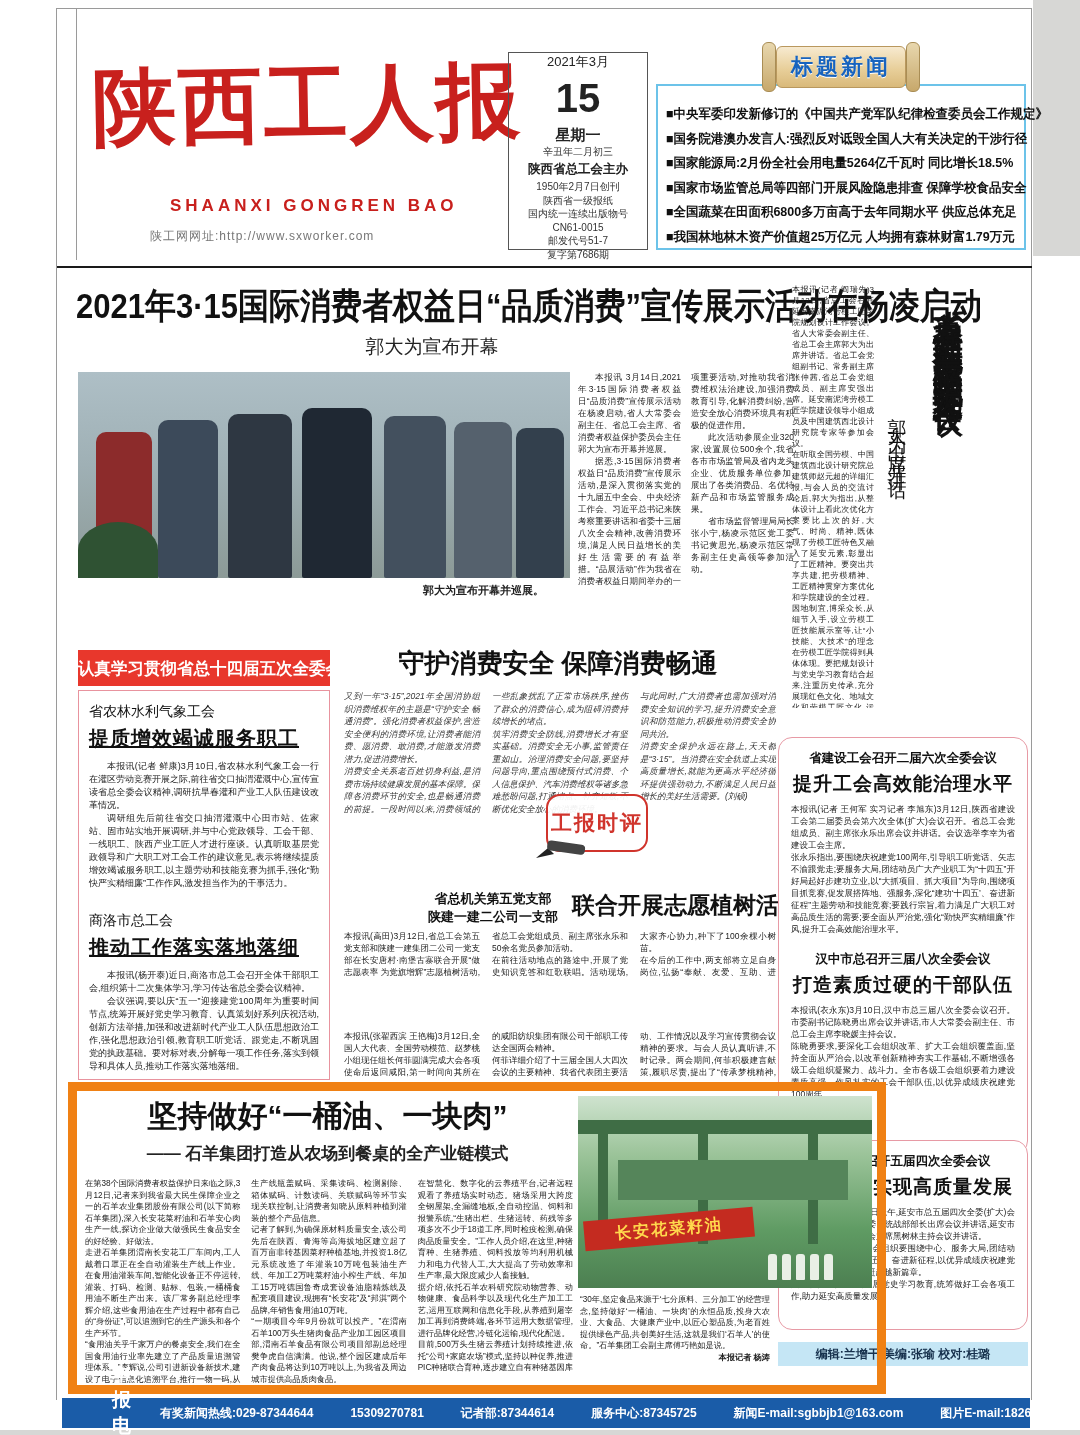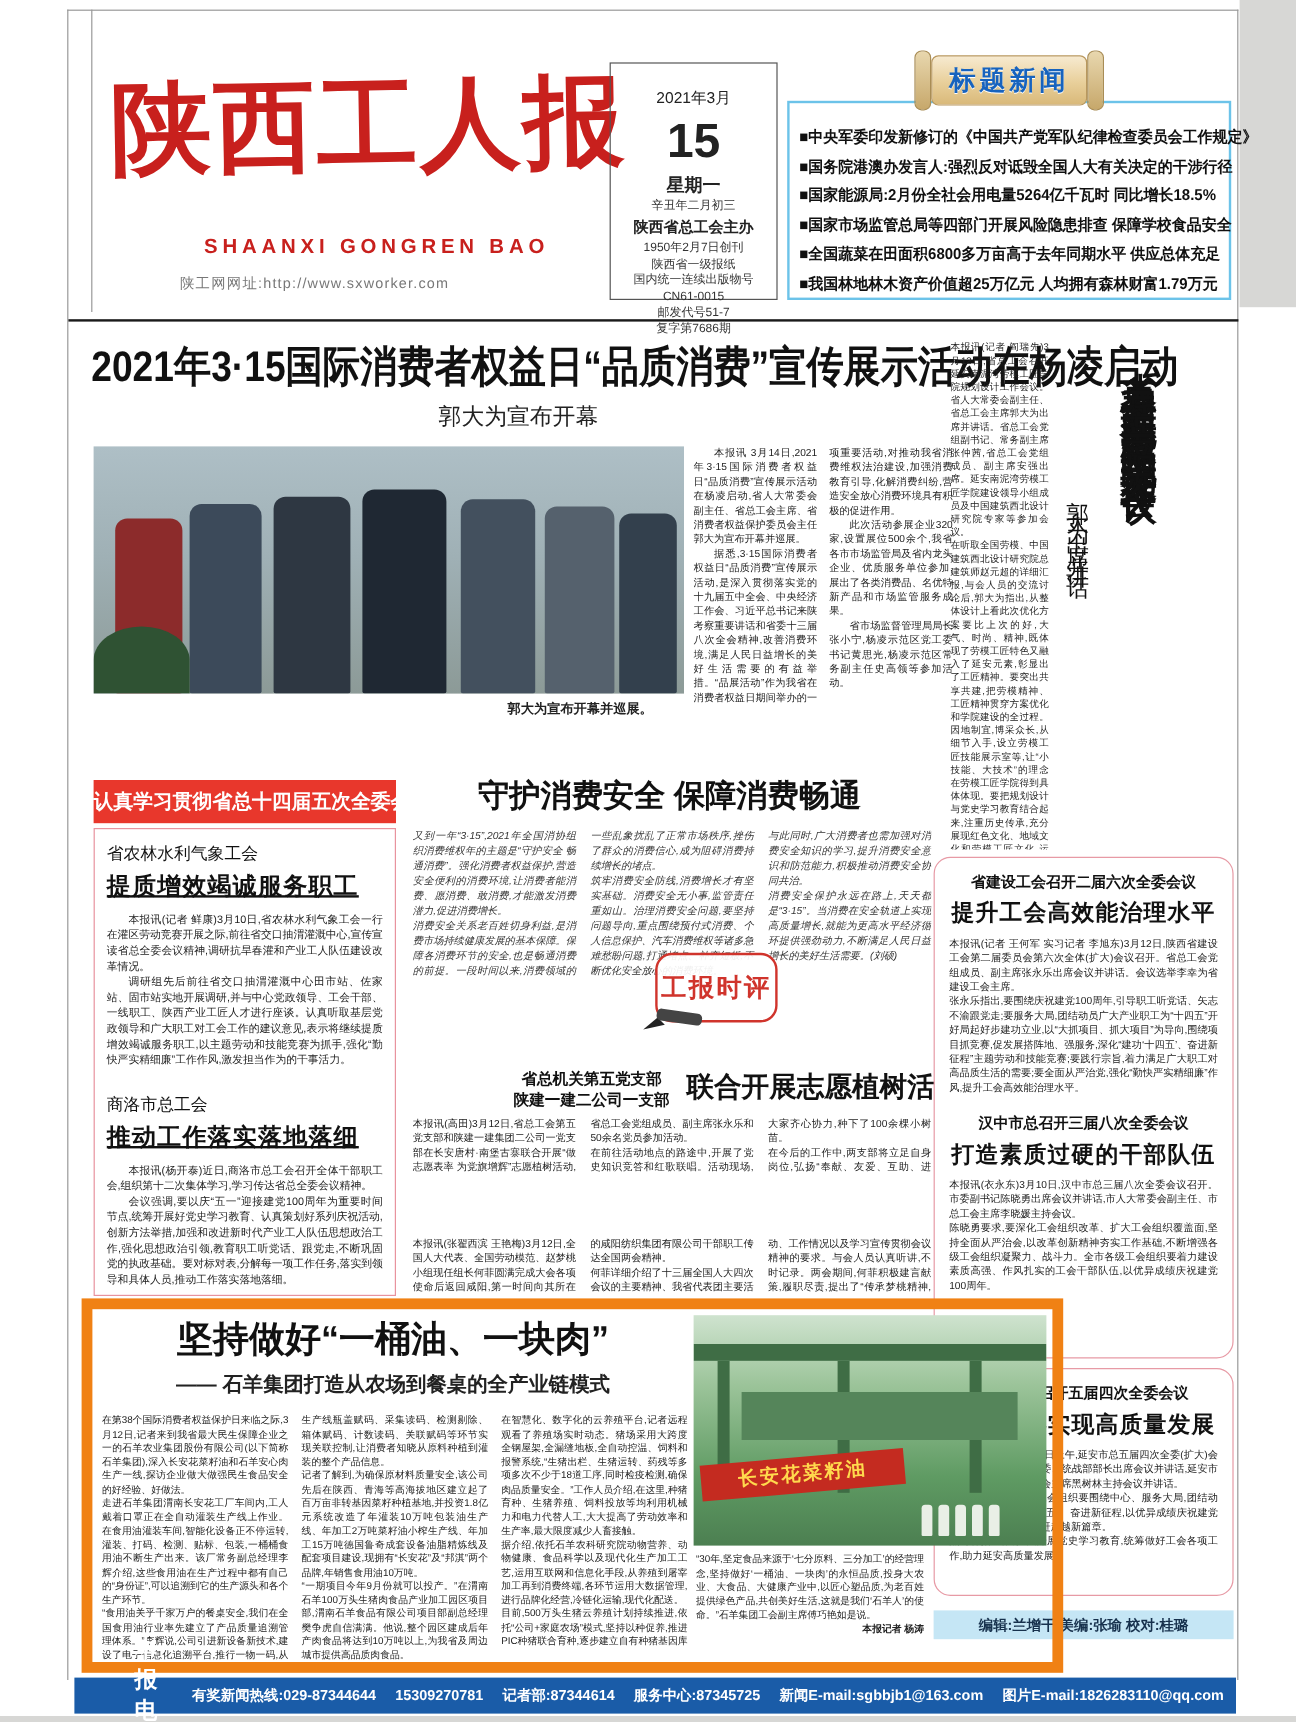--- a/index.html
+++ b/index.html
@@ -9,21 +9,21 @@
   .frame-line { position:absolute; background:#9a9a9a; }
   .gray-band { position:absolute; background:#d7d7d5; }
 
   
   .masthead-title { left:92px; top:48px; width:430px; font-family:"DejaVu Serif", serif; font-weight:bold;
     font-size:84px; color:#c8201d; letter-spacing:2px; transform:rotate(-1deg); white-space:nowrap; }
   .masthead-pinyin { left:170px; top:196px; color:#c8201d; font-weight:bold; font-size:17px; letter-spacing:4px; }
   .masthead-site { left:150px; top:228px; color:#777; font-size:12px; letter-spacing:1px; }
 
   .datebox { left:508px; top:52px; width:140px; height:198px; border:1px solid #555; text-align:center;
-    padding-top:20px; color:#222; }
+    padding-top:0; color:#222; }
   .datebox div { line-height:1.35; }
   .d-ym { font-size:13px; }
   .d-day { font-size:40px; font-weight:bold; line-height:1.05; }
   .d-week { font-size:15px; font-weight:bold; }
   .d-sm { font-size:10px; color:#333; }
   .d-org { font-size:12.5px; font-weight:bold; margin:3px 0 2px; }
 
   .hlbox { left:656px; top:84px; width:370px; height:166px; border:2px solid #6cc3e9; }
   .hl-ribbon { left:762px; top:42px; width:158px; height:50px; }
   .hl-ribbon .scroll { position:absolute; left:14px; right:14px; top:4px; bottom:4px;
@@ -87,21 +87,21 @@
   .tree-headline { left:572px; top:890px; width:220px; font-size:23px; font-weight:bold; color:#111; white-space:nowrap; }
   .tree-body { left:344px; top:930px; width:432px; height:64px; column-count:3; column-gap:12px;
     font-size:8.5px; line-height:12px; color:#222; text-align:justify; overflow:hidden; }
 
   .xy-headline { left:340px; top:1000px; width:436px; text-align:center; font-size:21px; font-weight:bold; color:#111; }
   .xy-body { left:344px; top:1030px; width:432px; height:56px; column-count:3; column-gap:12px;
     font-size:8.5px; line-height:12px; color:#222; text-align:justify; overflow:hidden; }
 
   
   .rbox { border:1.5px solid #e79aa5; border-radius:14px; padding:10px 12px; overflow:hidden; background:#fff; }
-  .rbox1 { left:778px; top:714px; width:250px; height:418px; }
+  .rbox1 { left:778px; top:737px; width:250px; height:418px; }
   .rbox2 { left:778px; top:1140px; width:250px; height:190px; }
   .rb-kicker { text-align:center; font-size:12.5px; font-weight:bold; color:#111; margin:2px 0 4px; }
   .rb-headline { text-align:center; font-size:19px; font-weight:bold; color:#111; margin-bottom:6px; letter-spacing:1px; }
   .rb-body { font-size:8.5px; line-height:12px; color:#222; text-align:justify; }
   .rb-gap { height:14px; }
 
   .editor-bar { left:778px; top:1342px; width:250px; height:24px; background:#c5e6f5; color:#17314d;
     font-size:12px; font-weight:bold; text-align:center; line-height:24px; white-space:nowrap; }
 
   
@@ -118,21 +118,21 @@
   .sy-banner { position:absolute; left:6px; top:118px; width:170px; height:30px; background:#c42b20;
     transform:rotate(-5deg); color:#ffd94d; font-size:16px; font-weight:bold; text-align:center;
     line-height:30px; letter-spacing:2px; }
   .bottle { position:absolute; bottom:8px; width:9px; height:26px; background:#e9efe6; border-radius:3px 3px 1px 1px; }
   .orange-box { left:68px; top:1082px; width:818px; height:312px; border:9px solid #f08114; z-index:6; pointer-events:none; }
 
   
   .footer-bar { left:62px; top:1398px; width:968px; height:30px; background:#1a5ca8; color:#fff;
     display:flex; align-items:center; z-index:7; }
   .f-label { font-size:19px; font-weight:bold; letter-spacing:3px; margin:0 26px 0 50px; color:#fff; }
-  .f-item { font-size:12px; font-weight:bold; margin-right:16px; white-space:nowrap; }
+  .f-item { font-size:12px; font-weight:bold; margin-right:37px; white-space:nowrap; }
 </style>
 </head>
 <body>
 
 <div id="stage">
 
   <div class="frame-line" style="left:56px; top:8px; width:1px; height:1392px;"></div>
   <div class="frame-line" style="left:76px; top:8px; width:1px; height:252px;"></div>
   <div class="frame-line" style="left:56px; top:8px; width:976px; height:1px;"></div>
   <div class="frame-line" style="left:1031px; top:8px; width:1px; height:1392px;"></div>

